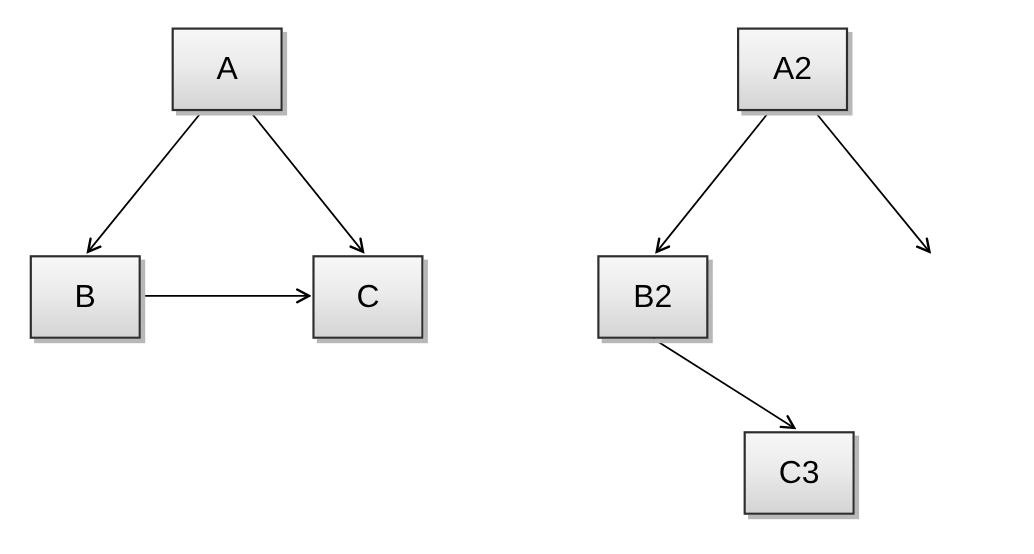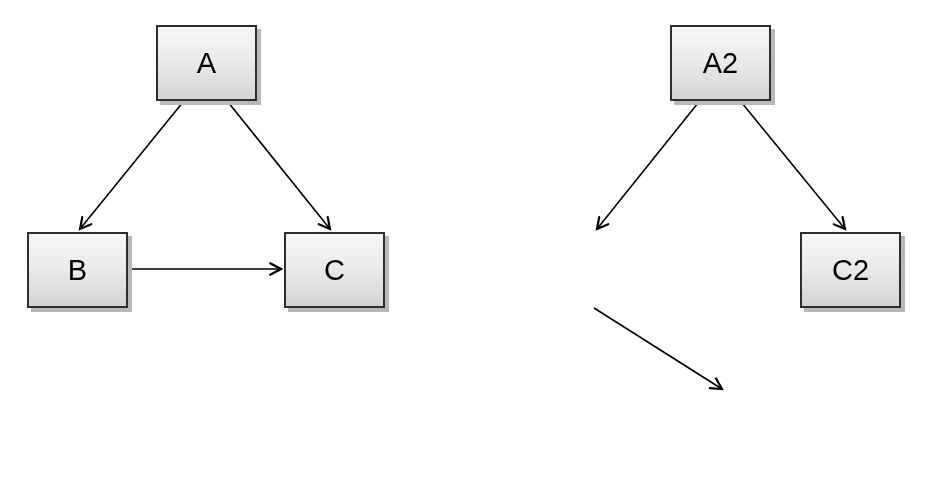--- a/index.html
+++ b/index.html
@@ -82,17 +82,20 @@
   <div class="node" id="node-B">
     <span class="node-label">B</span>
   </div>
   <div class="node" id="node-C">
     <span class="node-label">C</span>
   </div>
 
   <div class="node" id="node-A2">
     <span class="node-label">A2</span>
   </div>
-  <div class="node" id="node-C2">
-    <span class="node-label">C2</span>
+  <div class="node" id="node-B2">
+    <span class="node-label">B2</span>
+  </div>
+  <div class="node" id="node-C3">
+    <span class="node-label">C3</span>
   </div>
 
 </div>
 
 </body></html>

